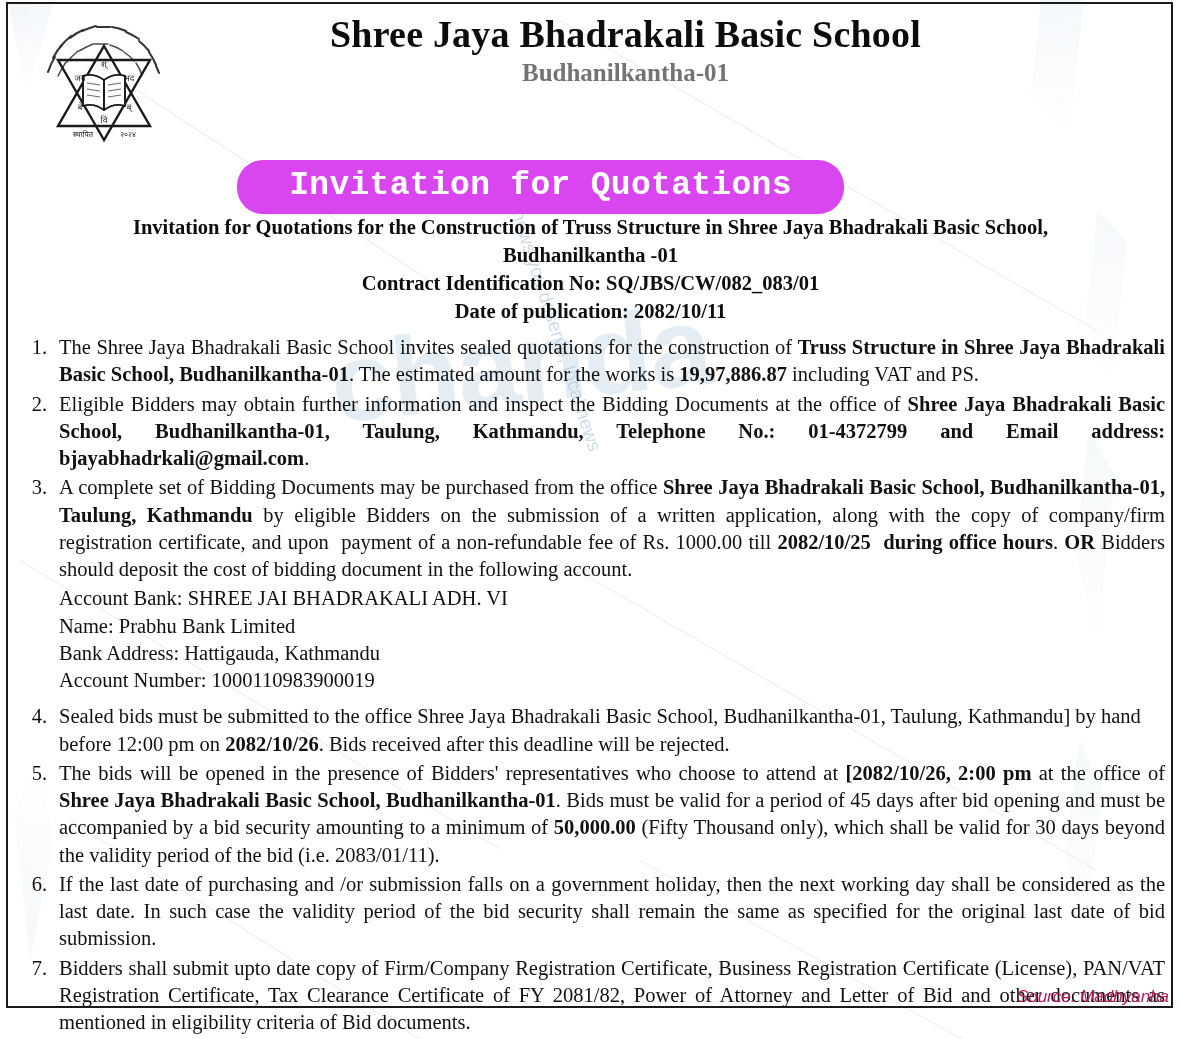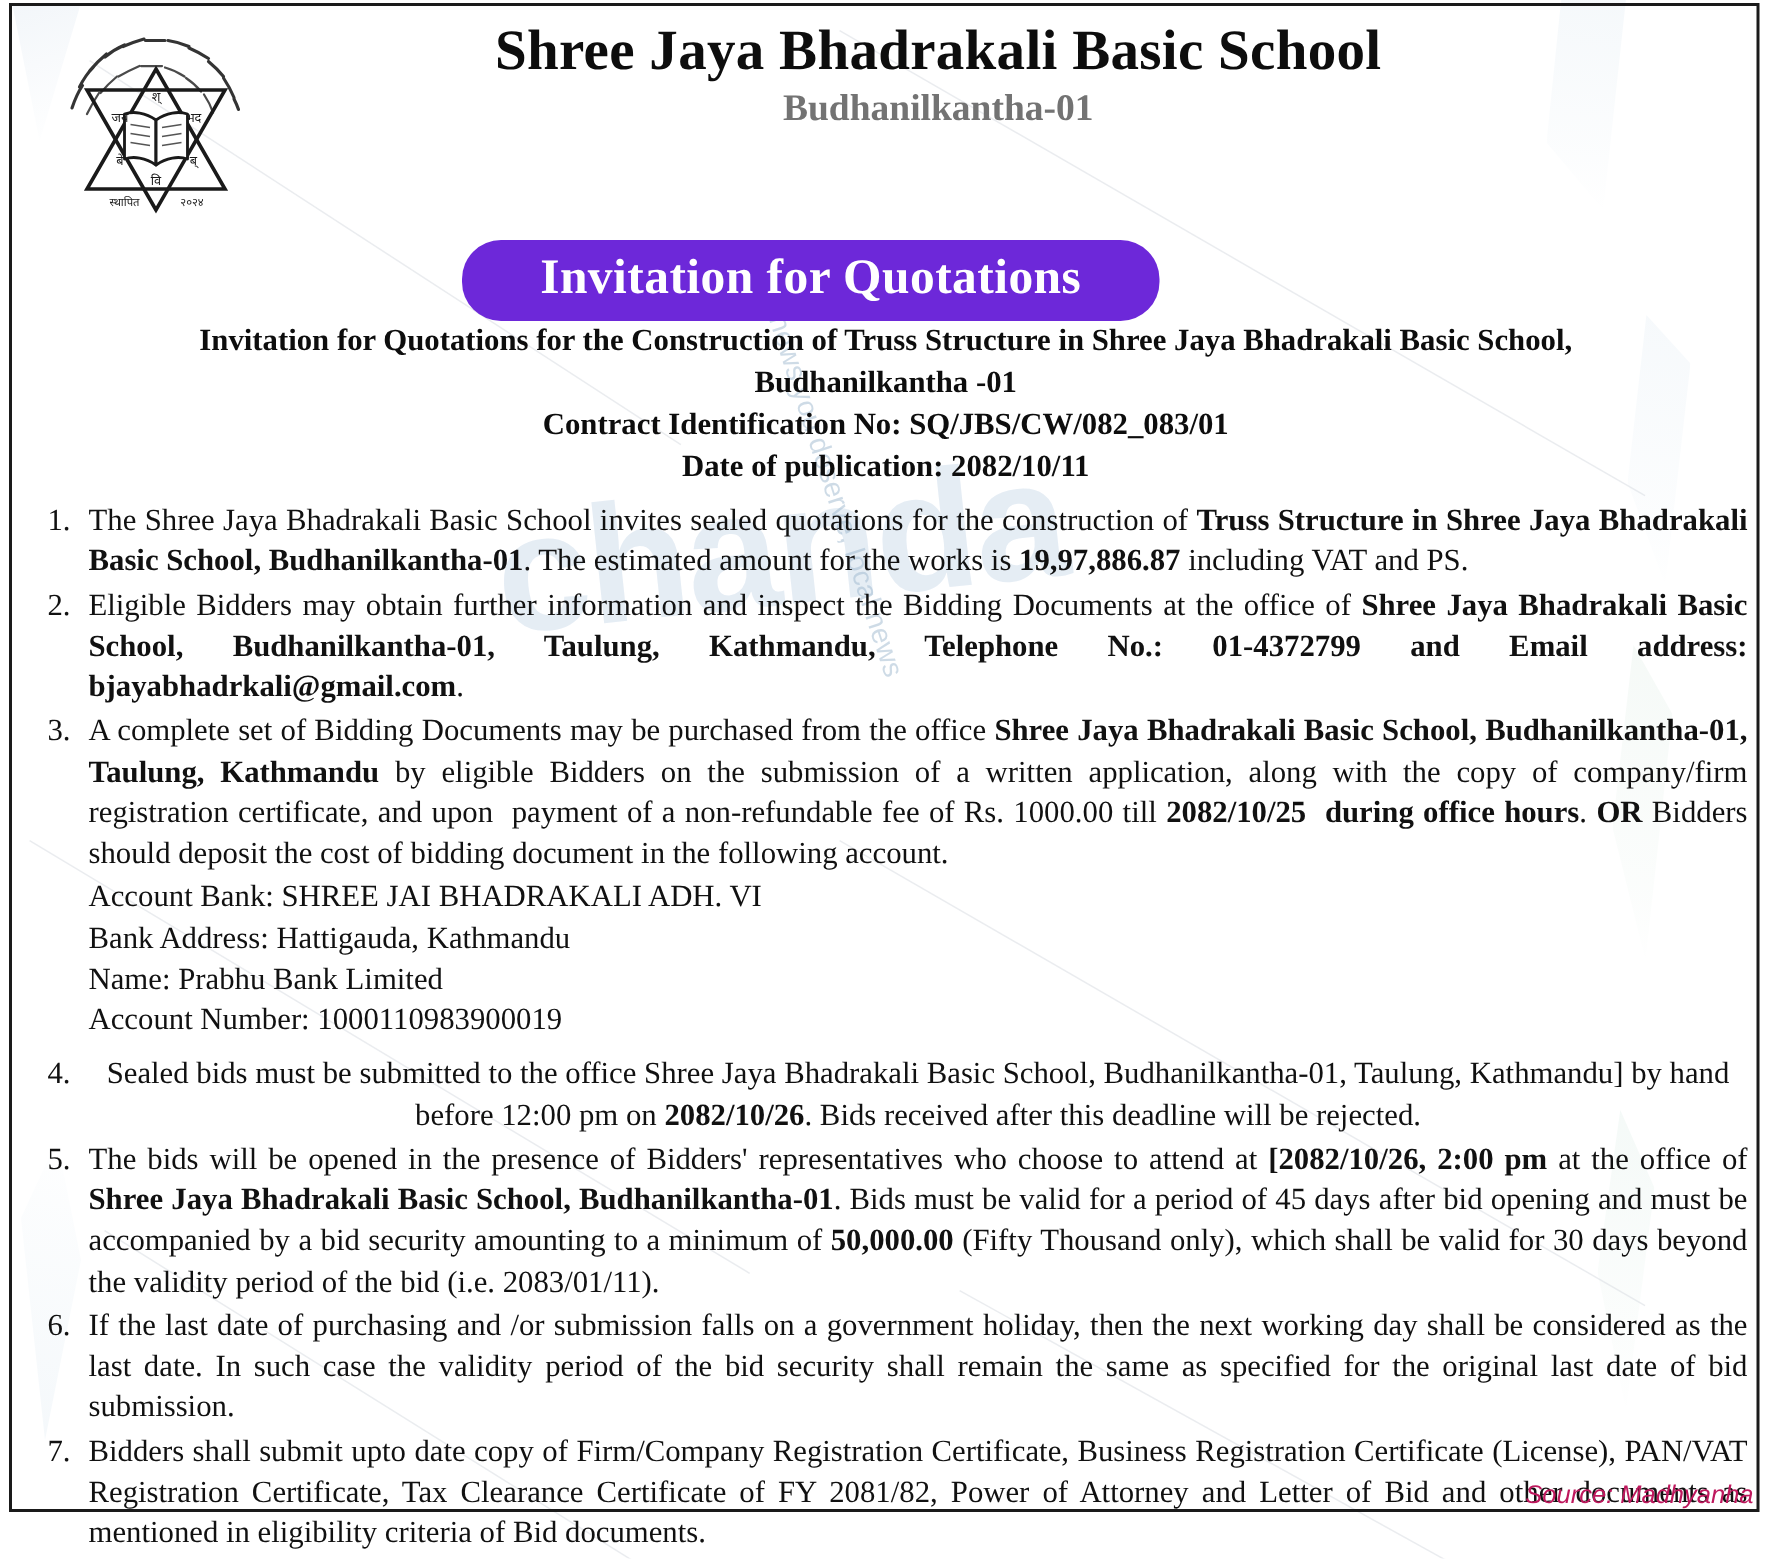--- a/index.html
+++ b/index.html
@@ -158,23 +158,23 @@
   }
 
   
   .banner-wrap {
     text-align: center;
     margin-top: 10px;
     padding-right: 100px;
   }
   .banner {
     display: inline-block;
-    background: #6d28d9;
+    background: #d946ef;
     color: #ffffff;
-    font-family: Liberation Serif, serif;
+    font-family: Liberation Mono, monospace;
     font-weight: bold;
     font-size: 33px;
     line-height: 1;
     padding: 9px 52px 12px 52px;
     border-radius: 26px;
     letter-spacing: 0.3px;
   }
 
   
   .subtitle-block {
@@ -208,21 +208,21 @@
     padding-right: 12px;
     box-sizing: content-box;
     font-size: 20.5px;
   }
   .body {
     flex: 1 1 auto;
     text-align: justify;
     text-justify: inter-word;
     padding-right: 2px;
   }
-  .body.no-justify { text-align: center; }
+  .body.no-justify { text-align: left; }
   .body b { font-weight: bold; }
 
   .bank-lines {
     margin: 1px 0 2px 45px;
     font-size: 20.5px;
     line-height: 1.33;
   }
   .bank-lines div { white-space: nowrap; }
 
   
@@ -361,22 +361,22 @@
     </li>
 
     <li>
       <span class="num">3.</span>
       <span class="body">A complete set of Bidding Documents may be purchased from the office <b>Shree Jaya Bhadrakali Basic School, Budhanilkantha-01, Taulung, Kathmandu</b> by eligible Bidders on the submission of a written application, along with the copy of company/firm registration certificate, and upon&nbsp; payment of a non-refundable fee of Rs. 1000.00 till <b>2082/10/25&nbsp; during office hours</b>. <b>OR</b> Bidders should deposit the cost of bidding document in the following account.</span>
     </li>
   </ol>
 
   <div class="bank-lines">
     <div>Account Bank: SHREE JAI BHADRAKALI ADH. VI</div>
+    <div>Name: Prabhu Bank Limited</div>
     <div>Bank Address: Hattigauda, Kathmandu</div>
-    <div>Name: Prabhu Bank Limited</div>
     <div>Account Number: 1000110983900019</div>
   </div>
 
   <ol class="clauses">
 
     <li>
       <span class="num">4.</span>
       <span class="body no-justify">Sealed bids must be submitted to the office Shree Jaya Bhadrakali Basic School, Budhanilkantha-01, Taulung, Kathmandu] by hand before 12:00 pm on <b>2082/10/26</b>. Bids received after this deadline will be rejected.</span>
     </li>
 

